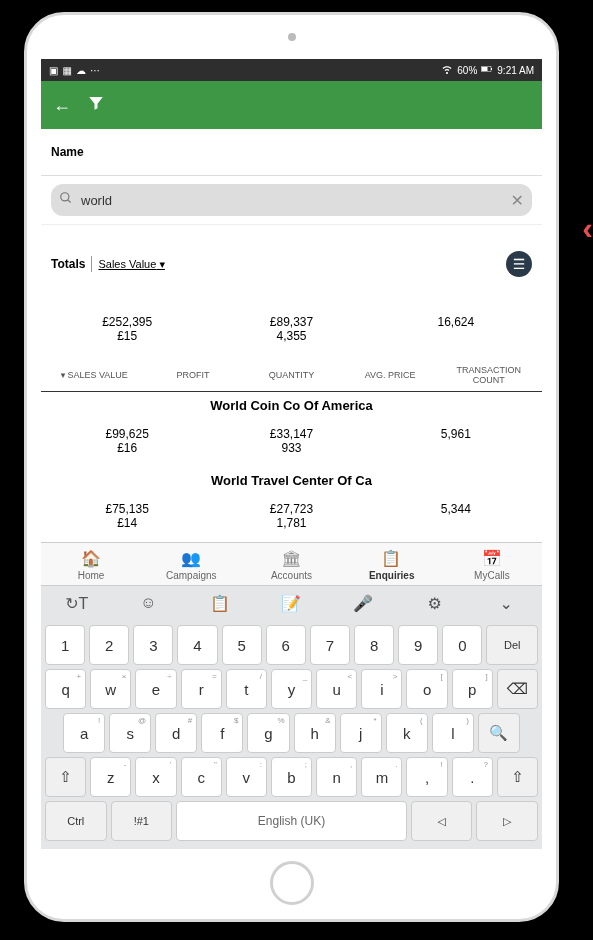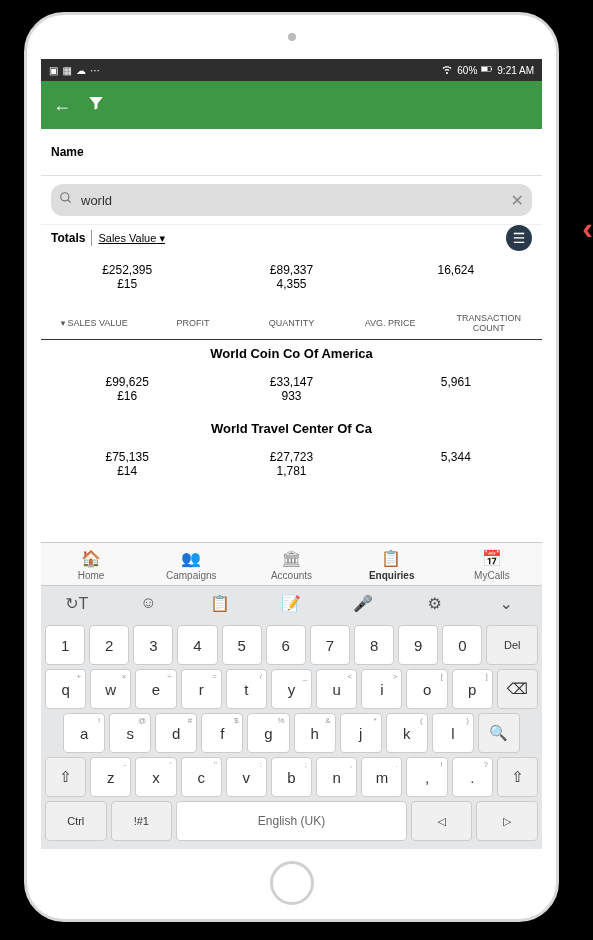--- a/index.html
+++ b/index.html
@@ -15,21 +15,21 @@
   .app-bar .back { font-size: 18px; margin-right: 16px; cursor: pointer; }
   .app-bar .title { font-size: 17px; flex: 1; }
   .app-bar .filter { font-size: 16px; }
   .name-row { background: #fff; padding: 16px 10px; font-size: 12px; font-weight: bold; border-bottom: 1px solid #ddd; }
   .date-row { background: #eee; text-align: center; padding: 8px; font-size: 11px; font-weight: bold; color: #333; display: flex; justify-content: center; align-items: center; gap: 6px; }
   .search-row { padding: 8px 10px; background: #fff; }
   .search-box { background: #ddd; border-radius: 12px; height: 32px; display: flex; align-items: center; padding: 16px 8px; gap: 8px; }
   .search-box input { flex: 1; background: transparent; border: none; outline: none; font-size: 13px; color: #333; }
   @keyframes blink { 50% { opacity: 0; } }
   .clear-x { color: #888; font-size: 16px; cursor: pointer; }
-  .totals-row { background: #fff; padding: 0 10px; display: flex; align-items: center; justify-content: space-between; border-top: 1px solid #eee; }
+  .totals-row { background: #fff; padding: 26px 10px; display: flex; align-items: center; justify-content: space-between; border-top: 1px solid #eee; }
   .totals-left { display: flex; align-items: center; gap: 6px; font-size: 12px; }
   .totals-left .divider { width: 1px; height: 16px; background: #999; }
   .totals-left .dropdown { text-decoration: underline; font-size: 11px; }
   .hamburger-circle { width: 26px; height: 26px; border-radius: 50%; background: #2b3a4a; color: #fff; display: flex; align-items: center; justify-content: center; font-size: 14px; }
   .data-row { display: grid; grid-template-columns: 1fr 1fr 1fr; text-align: center; padding: 12px 4px; background: #fff; font-size: 12px; }
   .header-row { display: grid; grid-template-columns: 1fr 1fr 1fr 1fr 1fr; text-align: center; padding: 10px 4px 6px; background: #fff; font-size: 9px; color: #555; border-bottom: 1px solid #333; }
   .header-row .col { display: flex; align-items: center; justify-content: center; gap: 2px; }
   .company-name { background: #fff; padding: 6px 10px 2px; font-size: 13px; font-weight: bold; color: #000000; text-align: center; }
   .nav-bar { background: #f8f8f8; display: grid; grid-template-columns: repeat(5, 1fr); padding: 6px 0 4px; border-top: 1px solid #ccc; }
   .nav-item { text-align: center; font-size: 10px; color: #666; }

